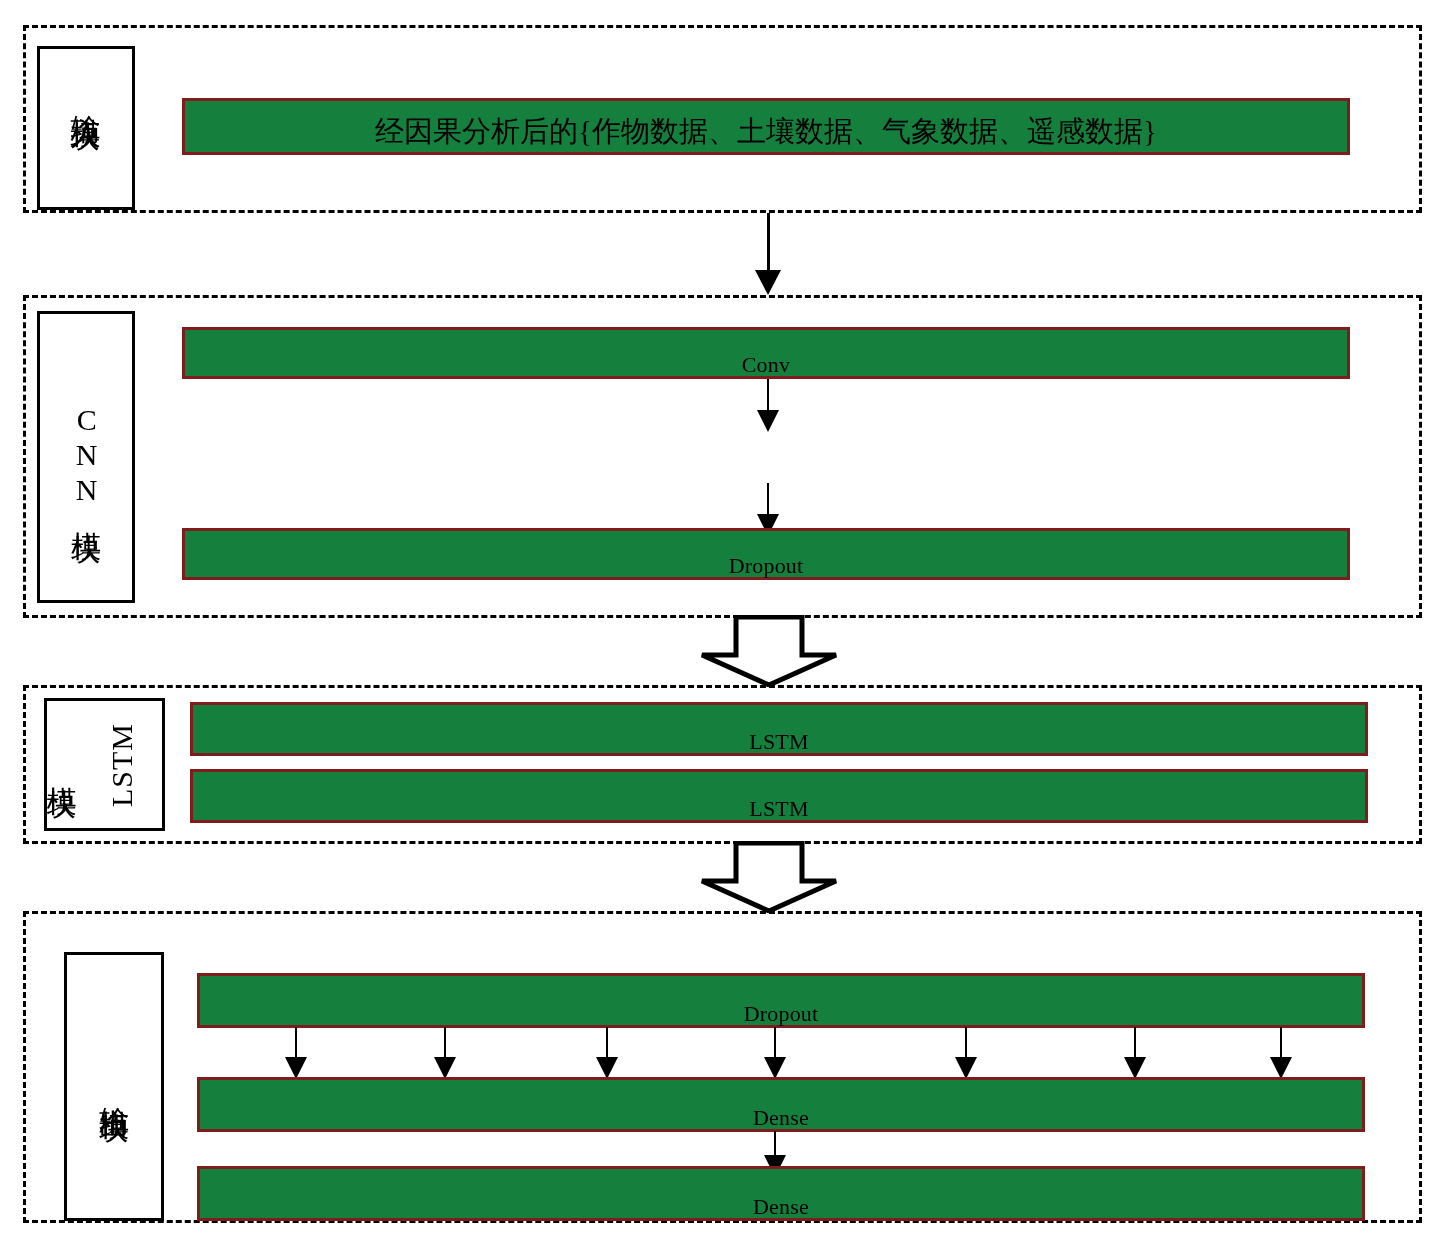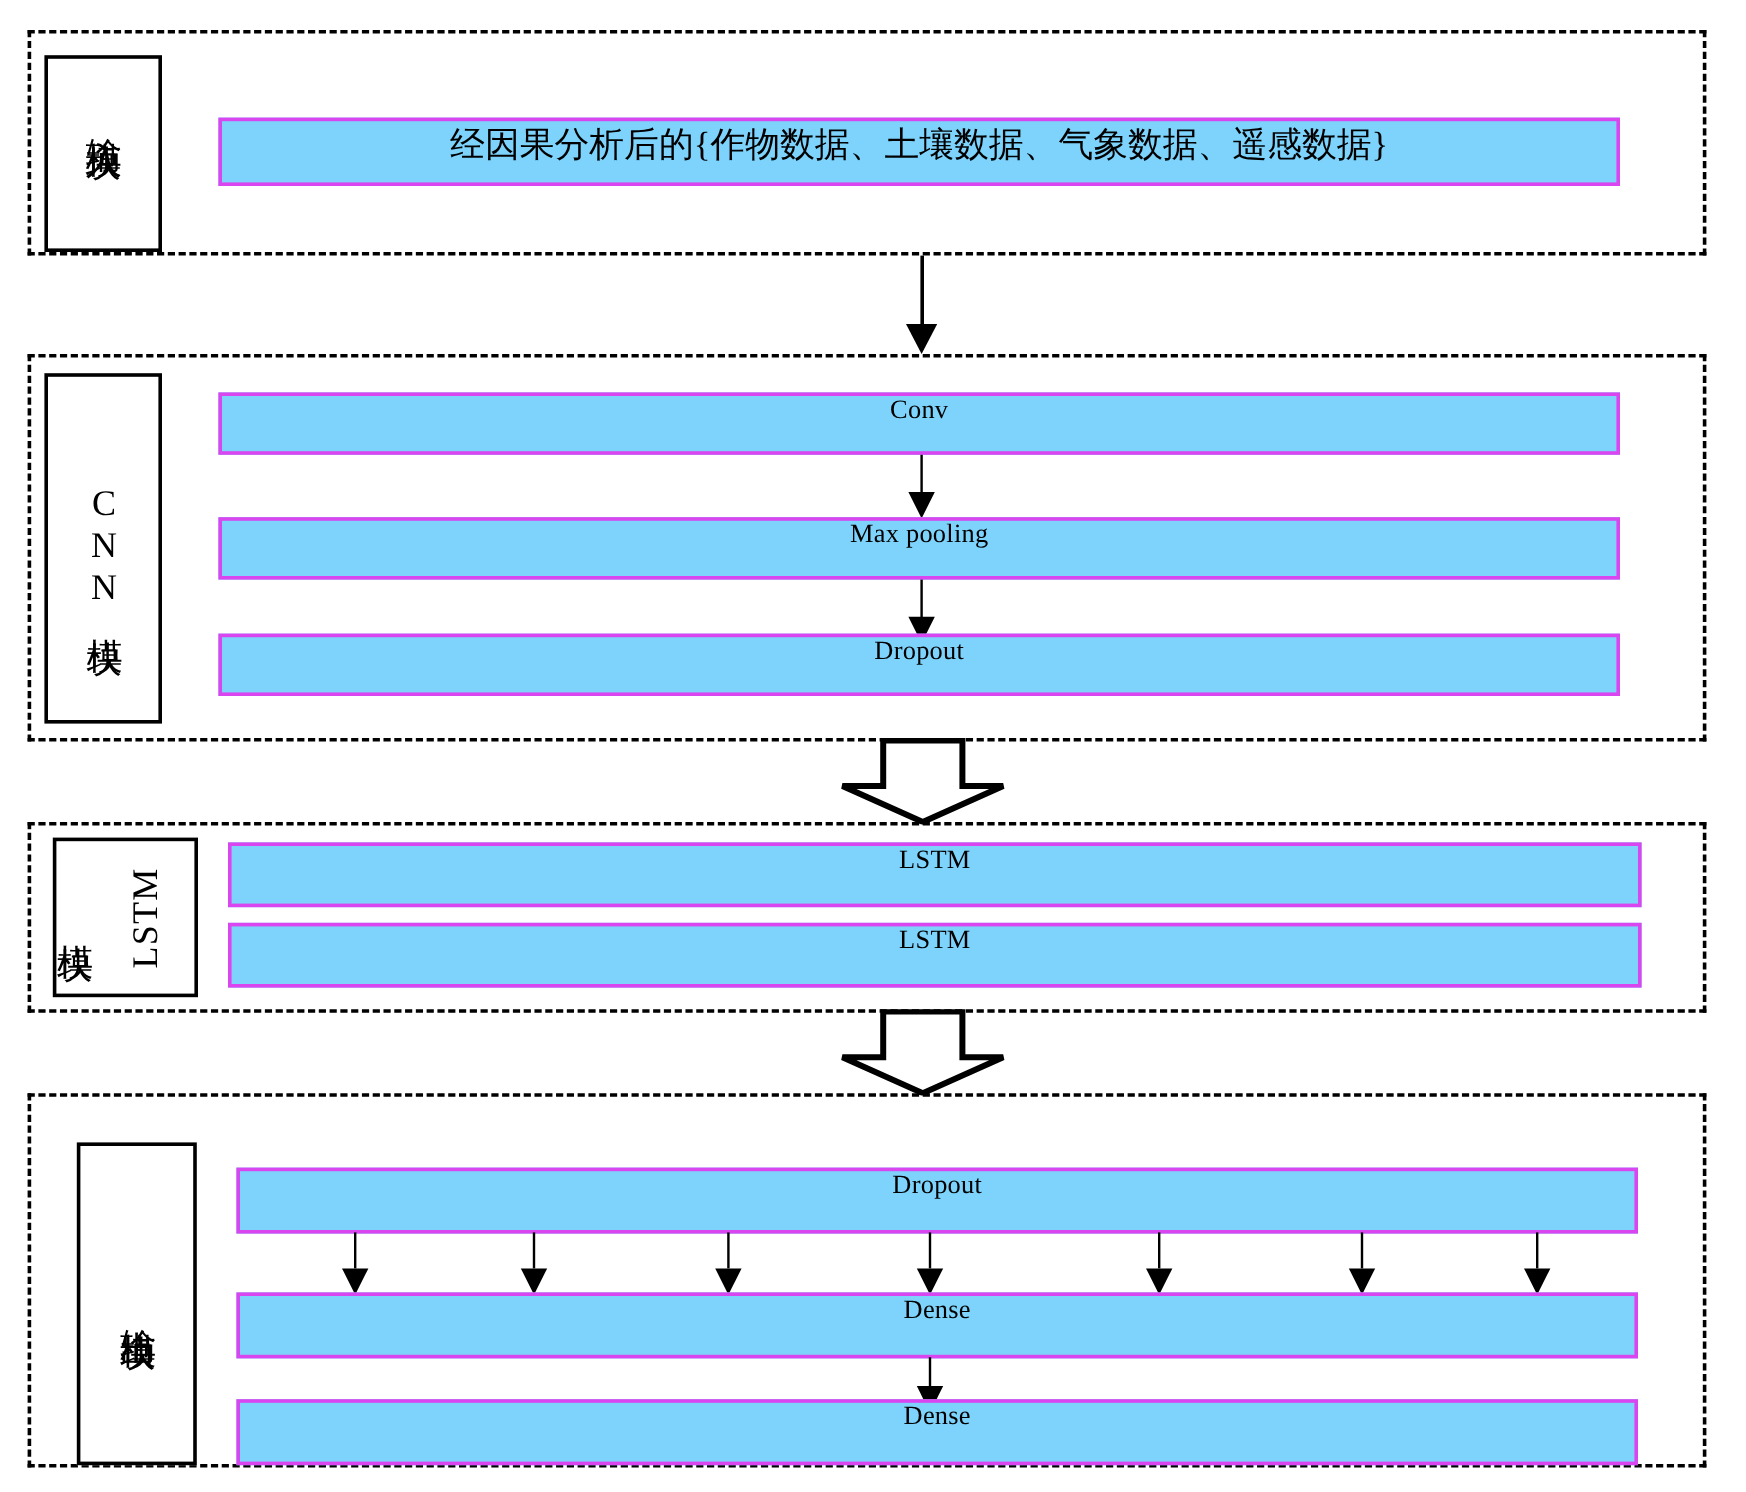--- a/index.html
+++ b/index.html
@@ -23,25 +23,25 @@
   .module {
     position: absolute;
     border: 3px dashed #000000;
     box-sizing: border-box;
     background: transparent;
   }
 
   
   .box {
     position: absolute;
-    border: 3px solid #d946ef;
+    border: 3px solid #7f1d1d;
     box-sizing: border-box;
-    background: #7dd3fc;
+    background: #15803d;
     display: flex;
-    align-items: flex-start;
+    align-items: flex-end;
     justify-content: center;
   }
   .layer-box {
     font-size: 22px;
     line-height: 1;
     letter-spacing: 0.2px;
   }
   .input-content {
     font-size: 29px;
   }
@@ -155,23 +155,20 @@
 
   <div class="box layer-box" style="left:182px; top:327px; width:1168px; height:52px;">
     <span class="nosel">Conv</span>
   </div>
 
   <div class="arrow-thin small" style="left:750px; top:379px; width:36px; height:53px;">
     <div class="shaft" style="height:33px;"></div>
     <div class="head"></div>
   </div>
 
-  <div class="box layer-box" style="left:182px; top:431px; width:1168px; height:52px;">
-    <span class="nosel">Max pooling</span>
-  </div>
 
   <div class="arrow-thin small" style="left:750px; top:483px; width:36px; height:53px;">
     <div class="shaft" style="height:33px;"></div>
     <div class="head"></div>
   </div>
 
   <div class="box layer-box" style="left:182px; top:528px; width:1168px; height:52px;">
     <span class="nosel">Dropout</span>
   </div>
 

